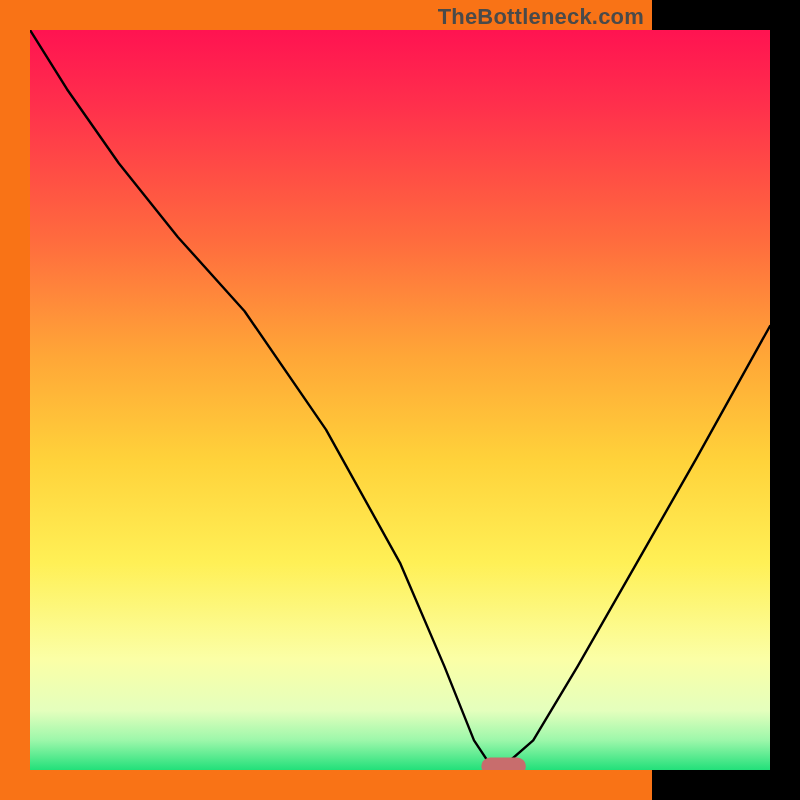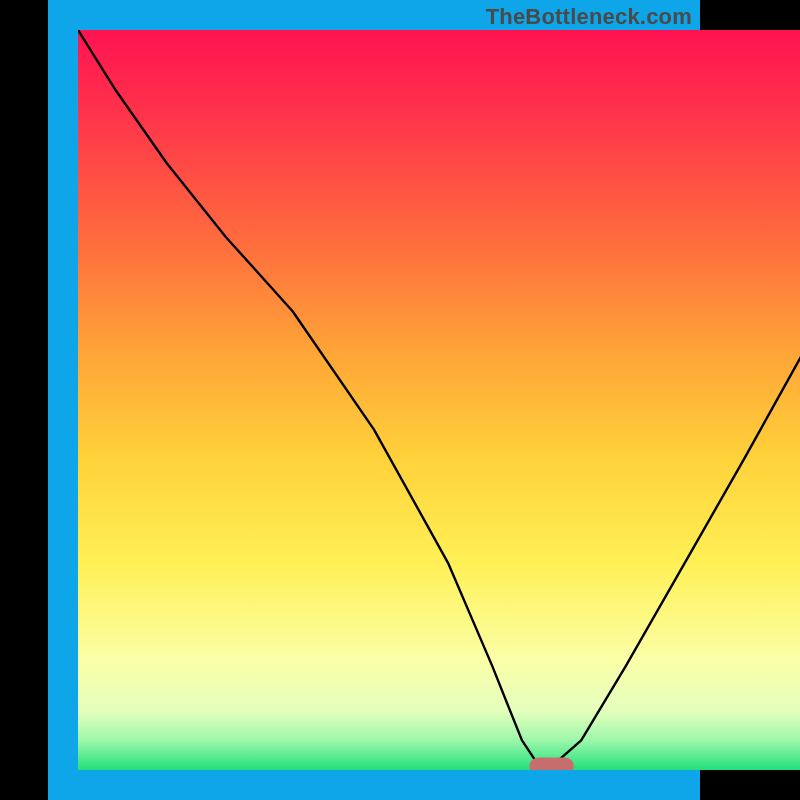--- a/index.html
+++ b/index.html
@@ -10,22 +10,21 @@
     background: #000;
     overflow: hidden;
     font-family: Arial, Helvetica, sans-serif;
   }
   .frame {
     position: absolute;
     left: 0;
     top: 0;
     width: 652px;
     height: 800px;
-    background: #0ea5e9;
-    margin-left: 48px;
+    background: #f97316;
   }
   .plot {
     position: absolute;
     left: 30px;
     top: 30px;
     width: 740px;
     height: 740px;
   }
   .gradient-bg {
     position: absolute;

